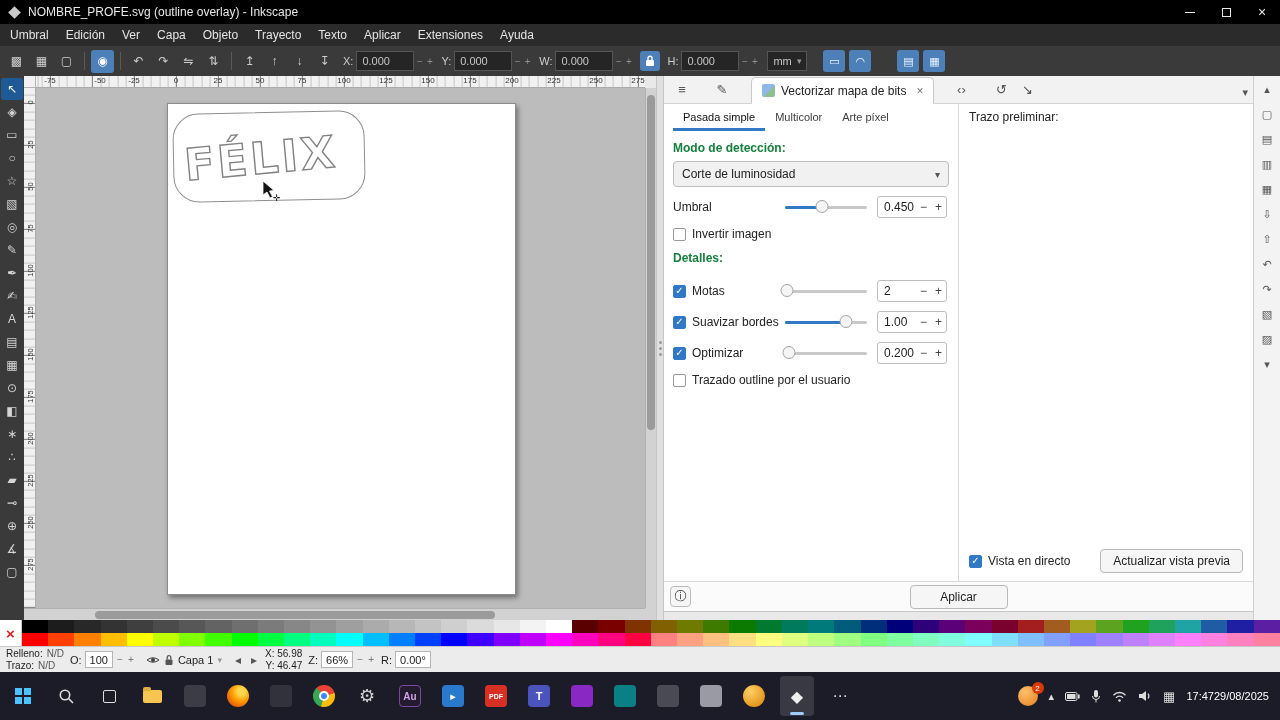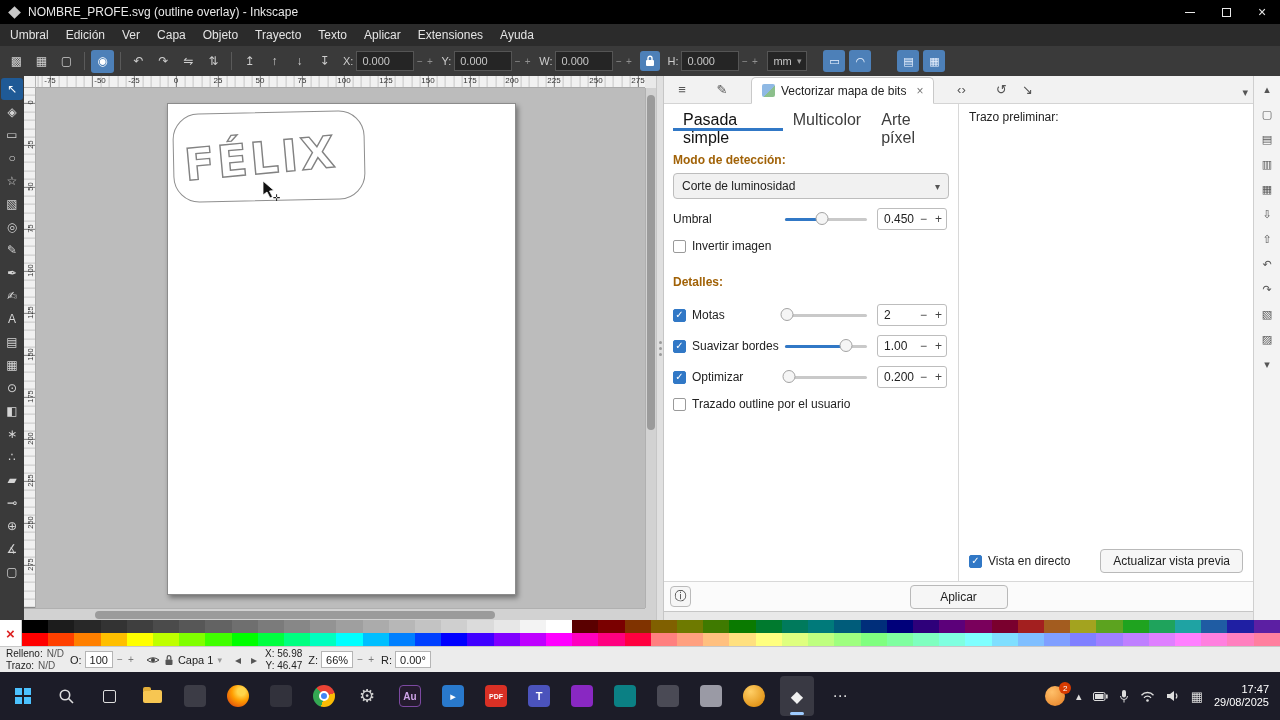--- a/index.html
+++ b/index.html
@@ -67,23 +67,23 @@
   #panel-tabbar{height:28px;background:#f2f2f2;border-bottom:1px solid #d4d4d4;display:flex;align-items:flex-end;padding:0 5px}
   .ptab-ico{width:26px;height:24px;margin-bottom:2px;display:flex;align-items:center;justify-content:center;font-size:13px;color:#555}
   .ptab-ico.spaced{margin-left:14px}
   #active-panel-tab{display:flex;align-items:center;gap:6px;height:27px;padding:0 10px;margin:0 0 -1px 16px;background:#fff;border:1px solid #c9c9c9;border-bottom:1px solid #fff;border-radius:5px 5px 0 0;font-size:12px;color:#222}
   .imgico{width:13px;height:13px;border-radius:2px;background:linear-gradient(135deg,#8fb9e4 55%,#8cc08c 55%)}
   .tabclose{color:#777;font-size:12px;margin-left:4px}
   #panel-menu{margin-left:auto;margin-bottom:4px;color:#555;font-size:11px}
   #dialog-body{flex:1;display:flex;min-height:0}
   #trace-left{width:295px;border-right:1px solid #d8d8d8;padding:3px 9px 0;display:flex;flex-direction:column}
   #dlg-tabs{display:flex;height:24px}
-  .dtab{padding:4px 10px;font-size:16px;color:#3d3d3d}
+  .dtab{padding:4px 10px;font-size:11px;color:#3d3d3d}
   .dtab.active{box-shadow:inset 0 -3px 0 #3178c6;color:#111}
-  .dlg-heading{font-size:12px;font-weight:bold;color:#a16207;margin:22px 0 6px}
+  .dlg-heading{font-size:12px;font-weight:bold;color:#15803d;margin:10px 0 6px}
   #mode-select{height:26px;background:#f1f1f1;border:1px solid #bdbdbd;border-radius:4px;display:flex;align-items:center;padding:0 8px;font-size:12px;color:#222}
   #mode-select .chev{margin-left:auto;color:#555;font-size:10px}
   .ctl-row{display:flex;align-items:center;margin-top:9px;height:22px}
   .ctl-label{width:112px;font-size:12px;color:#222;display:flex;align-items:center;flex:none}
   .chk{width:13px;height:13px;border:1px solid #9a9a9a;border-radius:2px;background:#fff;margin-right:6px;display:flex;align-items:center;justify-content:center;flex:none}
   .chk .tick{font-size:10px;line-height:1;color:#fff;visibility:hidden}
   .chk.on{background:#3178c6;border-color:#3178c6}
   .chk.on .tick{visibility:visible}
   .slider{width:82px;height:16px;position:relative;flex:none}
   .s-track{position:absolute;left:0;right:0;top:7px;height:3px;background:#c9c9c9;border-radius:2px}
@@ -139,21 +139,21 @@
   .ffx{width:22px;height:22px;border-radius:50%;background:radial-gradient(circle at 65% 30%,#ffd54a 0 18%,#ff9d00 45%,#e55b0c 78%,#b83280 100%)}
   .chrome{width:22px;height:22px;border-radius:50%;background:conic-gradient(from -45deg,#ea4335 0 120deg,#fbbc05 120deg 240deg,#34a853 240deg 360deg);position:relative}
   .chrome::after{content:"";position:absolute;inset:6px;background:#4285f4;border-radius:50%;border:2.5px solid #fff}
   .amber{width:22px;height:22px;border-radius:50%;background:radial-gradient(circle at 35% 30%,#ffcf66,#d98200)}
   .gearg{font-size:18px;color:#d0d0d0}
   .inkg{font-size:16px;color:#f0f0f0}
   .badge-wrap{position:relative;width:20px;height:20px;border-radius:50%;background:radial-gradient(circle at 35% 30%,#ffc06a,#e67e22)}
   .badge{position:absolute;top:-4px;right:-6px;width:12px;height:12px;border-radius:50%;background:#d83b01;color:#fff;font-size:8px;display:flex;align-items:center;justify-content:center}
   #tray{margin-left:auto;display:flex;align-items:center;gap:11px;padding-right:5px;color:#e0e0e0}
   .trayg{font-size:11px;color:#ddd}
-  #clock{display:flex;flex-direction:column;align-items:flex-end;font-size:11px;line-height:13px;color:#fff}
+  #clock{display:flex;flex-direction:row;align-items:flex-end;font-size:11px;line-height:13px;color:#fff}
 </style>
 </head>
 <body>
 
 <div class="app">
 
   <div id="titlebar">
     <span class="tb-appicon"></span>
     <span class="tb-title">NOMBRE_PROFE.svg (outline overlay) - Inkscape</span>
     <div class="win-controls">

